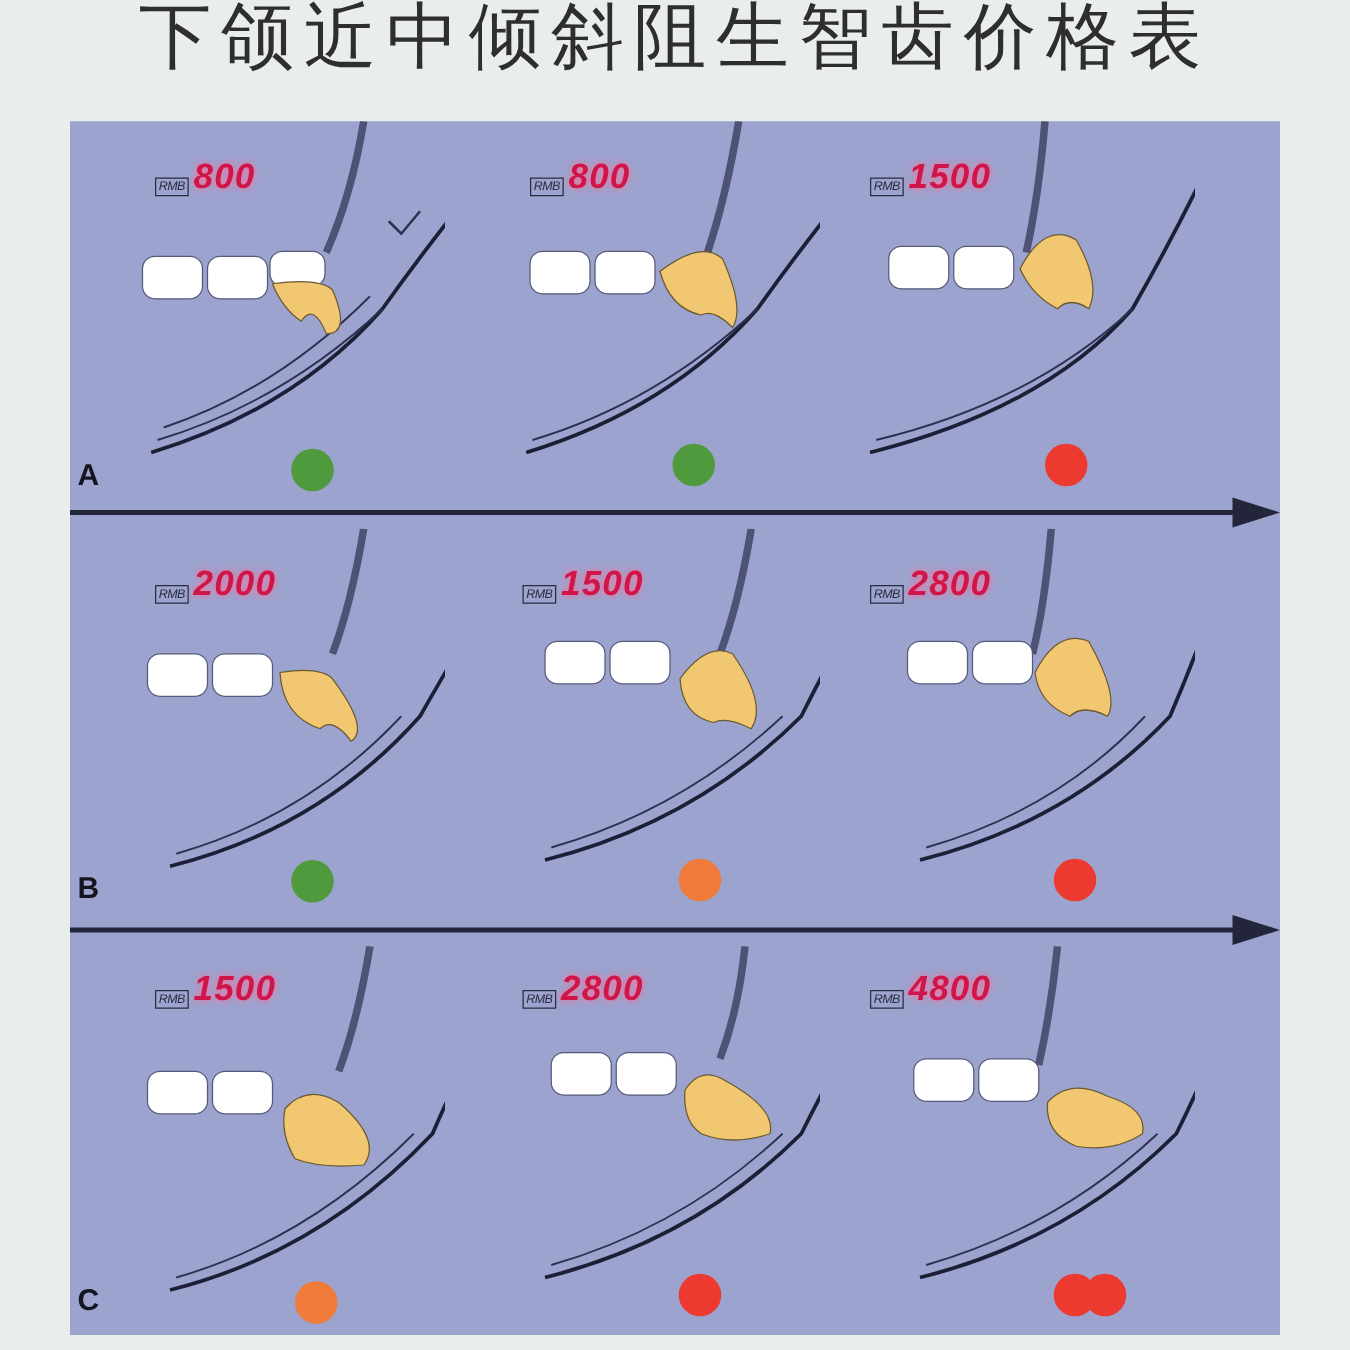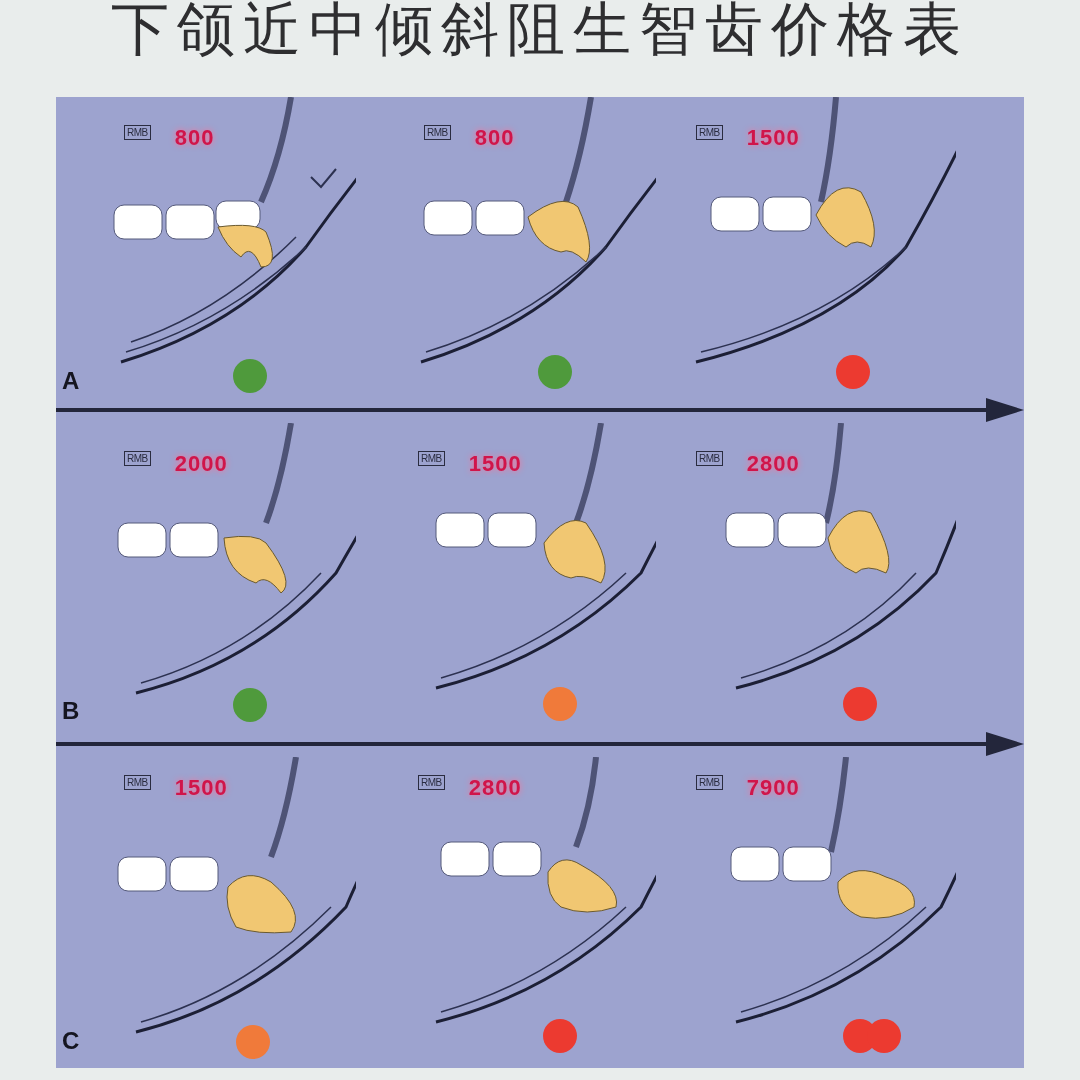--- a/index.html
+++ b/index.html
@@ -8,23 +8,23 @@
   .title { position:absolute; left:0; top:-6px; width:1080px; text-align:center;
            font-family:"DejaVu Sans", sans-serif; font-size:58px; color:#2e2e30; letter-spacing:8px;
            font-weight:normal; line-height:70px; }
   .panel { position:absolute; left:56px; top:97px; width:968px; height:971px; background:#9da3cf; }
   .row { position:absolute; left:0; width:968px; height:313px; }
   .row-label { position:absolute; left:6px; font-size:24px; font-weight:bold; color:#151520; }
   .divider { position:absolute; left:0; width:936px; height:4px; background:#23263b; }
   .arrowhead { position:absolute; width:0; height:0; border-top:12px solid transparent; border-bottom:12px solid transparent;
                border-left:38px solid #23263b; }
   .cell { position:absolute; top:0; width:300px; height:313px; }
-  .price { position:absolute; left:68px; top:28px; display:flex; align-items:flex-start; gap:24px; }
+  .price { position:absolute; left:68px; top:28px; display:flex; align-items:flex-end; gap:4px;font-style:italic; }
   .rmb { border:1.5px solid #2a2c40; font-size:10px; color:#2a2c40; padding:0 2px; line-height:13px; letter-spacing:-0.5px; }
-  .amount { font-size:22px; font-weight:bold; color:#d0154a; text-shadow:0 0 6px #ff6d93; letter-spacing:1px; }
+  .amount { font-size:28px; font-weight:bold; color:#d0154a; text-shadow:0 0 6px #ff6d93; letter-spacing:1px; }
   .dot { position:absolute; width:34px; height:34px; border-radius:50%; }
   svg { position:absolute; left:0; top:0; }
 </style>
 </head>
 <body>
 
 <div class="title">下颌近中倾斜阻生智齿价格表</div>
 
 <div class="panel">
 
@@ -168,20 +168,20 @@
       <svg width="300" height="313">
         <path d="M80 265 Q200 235 285 150 Q320 80 340 15" stroke="#1c1f35" stroke-width="3" fill="none"></path>
         <path d="M85 255 Q190 225 270 150" stroke="#2c3150" stroke-width="1.5" fill="none"></path>
         <path d="M190 0 Q185 50 175 95" stroke="#2c3150" stroke-width="6" fill="none" opacity="0.7"></path>
         <rect x="75" y="90" width="48" height="34" rx="10" fill="#fff" stroke="#555a7a"></rect>
         <rect x="127" y="90" width="48" height="34" rx="10" fill="#fff" stroke="#555a7a"></rect>
         <path d="M182 125 Q200 105 230 120 Q262 130 258 150 Q235 165 205 160 Q180 150 182 125Z" fill="#f1c772" stroke="#6a5a30"></path>
       </svg>
       <div class="price" style="left:40px; top:18px;">
         <span class="rmb">RMB</span>
-        <span class="amount">7900</span>
+        <span class="amount">4800</span>
       </div>
       <div class="dot" style="left:187px; top:262px; background:#ec3a30;"></div>
       <div class="dot" style="left:211px; top:262px; background:#ec3a30;"></div>
     </div>
     <div class="row-label" style="top:270px;">C</div>
   </div>
 </div>
 
 </body></html>

